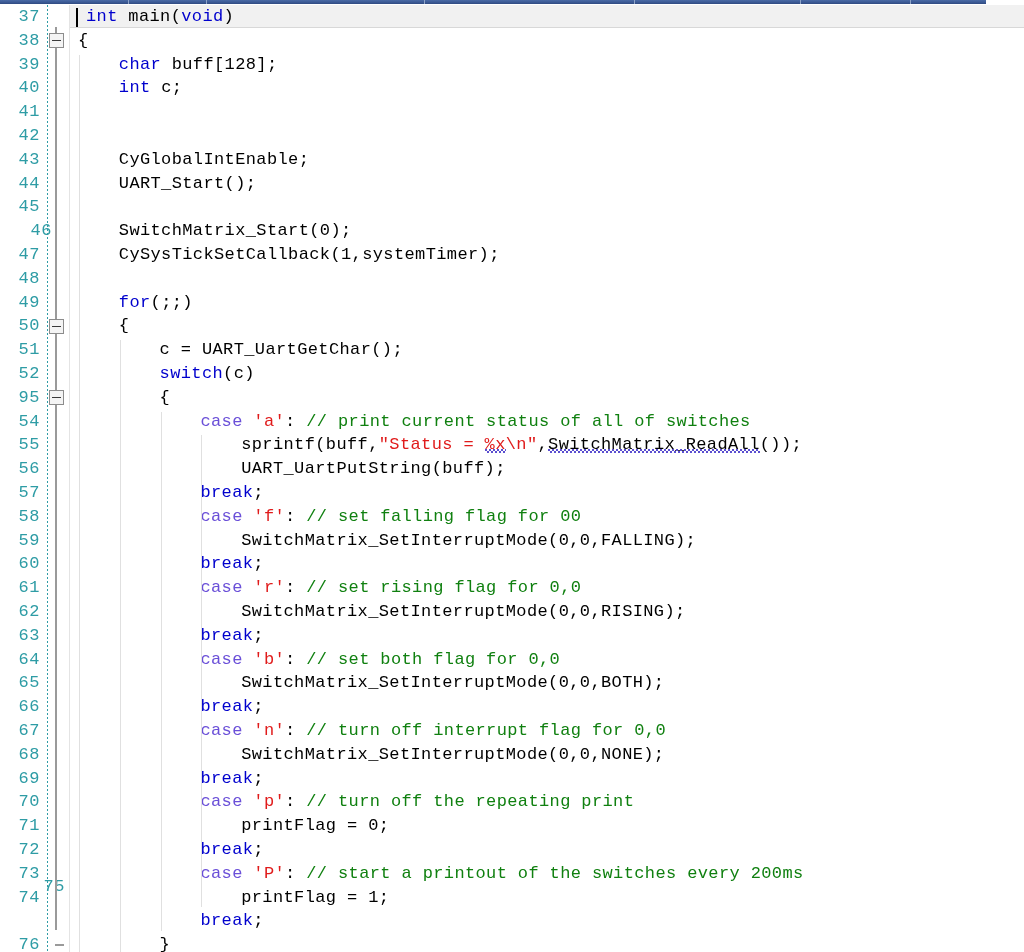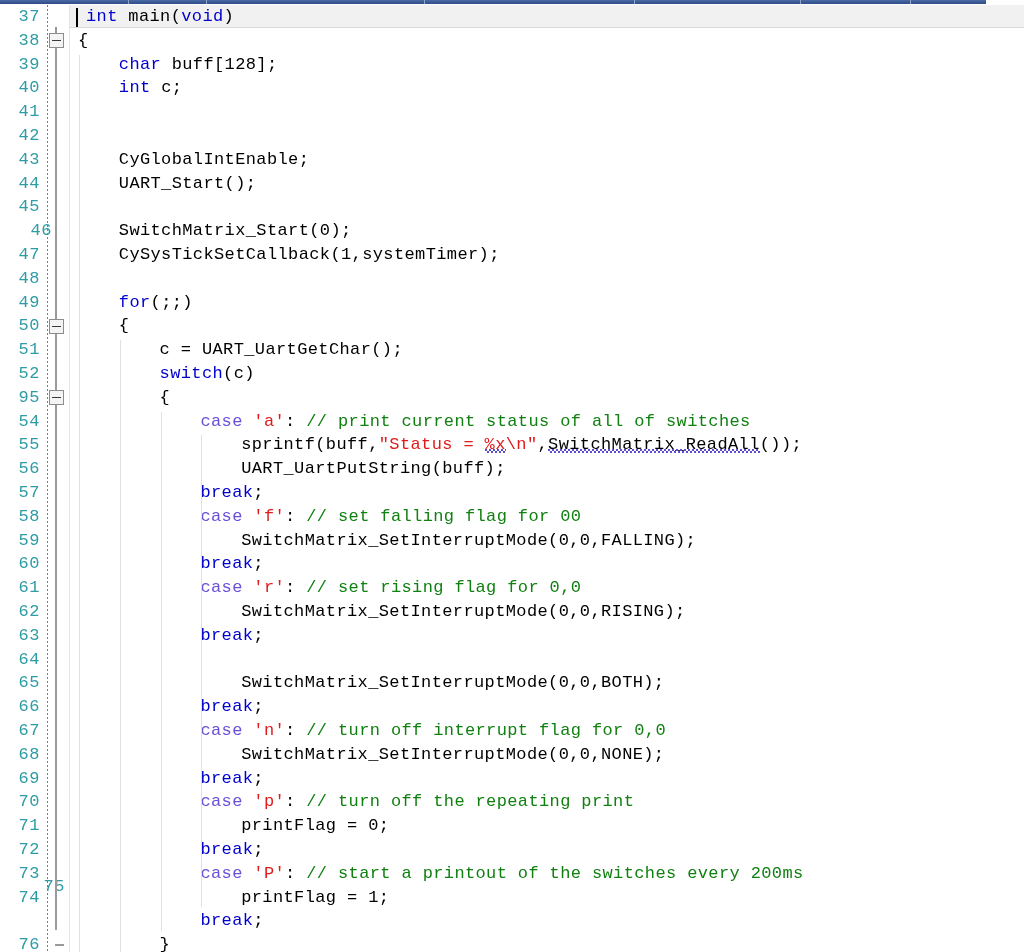--- a/index.html
+++ b/index.html
@@ -323,20 +323,21 @@
         <div class="code-line" style="top: 404.6px; left: 130.4px;"><span class="tok-case">case</span><span class="tok-plain"> </span><span class="tok-char">'a'</span><span class="tok-plain">: </span><span class="tok-comment">// print current status of all of switches</span></div>
         <div class="code-line" style="top: 428.4px; left: 171.2px;"><span class="tok-plain">sprintf(buff,</span><span class="tok-string">"Status = </span><span class="tok-string squiggle">%x</span><span class="tok-string">\n"</span><span class="tok-plain">,</span><span class="tok-plain squiggle">SwitchMatrix_ReadAll</span><span class="tok-plain">());</span></div>
         <div class="code-line" style="top: 452.2px; left: 171.2px;"><span class="tok-plain">UART_UartPutString(buff);</span></div>
         <div class="code-line" style="top: 476px; left: 130.4px;"><span class="tok-control">break</span><span class="tok-plain">;</span></div>
         <div class="code-line" style="top: 499.8px; left: 130.4px;"><span class="tok-case">case</span><span class="tok-plain"> </span><span class="tok-char">'f'</span><span class="tok-plain">: </span><span class="tok-comment">// set falling flag for 00</span></div>
         <div class="code-line" style="top: 523.6px; left: 171.2px;"><span class="tok-plain">SwitchMatrix_SetInterruptMode(0,0,FALLING);</span></div>
         <div class="code-line" style="top: 547.4px; left: 130.4px;"><span class="tok-control">break</span><span class="tok-plain">;</span></div>
         <div class="code-line" style="top: 571.2px; left: 130.4px;"><span class="tok-case">case</span><span class="tok-plain"> </span><span class="tok-char">'r'</span><span class="tok-plain">: </span><span class="tok-comment">// set rising flag for 0,0</span></div>
         <div class="code-line" style="top: 595px; left: 171.2px;"><span class="tok-plain">SwitchMatrix_SetInterruptMode(0,0,RISING);</span></div>
         <div class="code-line" style="top: 618.8px; left: 130.4px;"><span class="tok-control">break</span><span class="tok-plain">;</span></div>
+        <div class="code-line" style="top: 642.6px; left: 130.4px;"><span class="tok-case">case</span><span class="tok-plain"> </span><span class="tok-char">'b'</span><span class="tok-plain">: </span><span class="tok-comment">// set both flag for 0,0</span></div>
         <div class="code-line" style="top: 666.4px; left: 171.2px;"><span class="tok-plain">SwitchMatrix_SetInterruptMode(0,0,BOTH);</span></div>
         <div class="code-line" style="top: 690.2px; left: 130.4px;"><span class="tok-control">break</span><span class="tok-plain">;</span></div>
         <div class="code-line" style="top: 714px; left: 130.4px;"><span class="tok-case">case</span><span class="tok-plain"> </span><span class="tok-char">'n'</span><span class="tok-plain">: </span><span class="tok-comment">// turn off interrupt flag for 0,0</span></div>
         <div class="code-line" style="top: 737.8px; left: 171.2px;"><span class="tok-plain">SwitchMatrix_SetInterruptMode(0,0,NONE);</span></div>
         <div class="code-line" style="top: 761.6px; left: 130.4px;"><span class="tok-control">break</span><span class="tok-plain">;</span></div>
         <div class="code-line" style="top: 785.4px; left: 130.4px;"><span class="tok-case">case</span><span class="tok-plain"> </span><span class="tok-char">'p'</span><span class="tok-plain">: </span><span class="tok-comment">// turn off the repeating print</span></div>
         <div class="code-line" style="top: 809.2px; left: 171.2px;"><span class="tok-plain">printFlag = 0;</span></div>
         <div class="code-line" style="top: 833px; left: 130.4px;"><span class="tok-control">break</span><span class="tok-plain">;</span></div>
         <div class="code-line" style="top: 856.8px; left: 130.4px;"><span class="tok-case">case</span><span class="tok-plain"> </span><span class="tok-char">'P'</span><span class="tok-plain">: </span><span class="tok-comment">// start a printout of the switches every 200ms</span></div>
         <div class="code-line" style="top: 880.6px; left: 171.2px;"><span class="tok-plain">printFlag = 1;</span></div>

